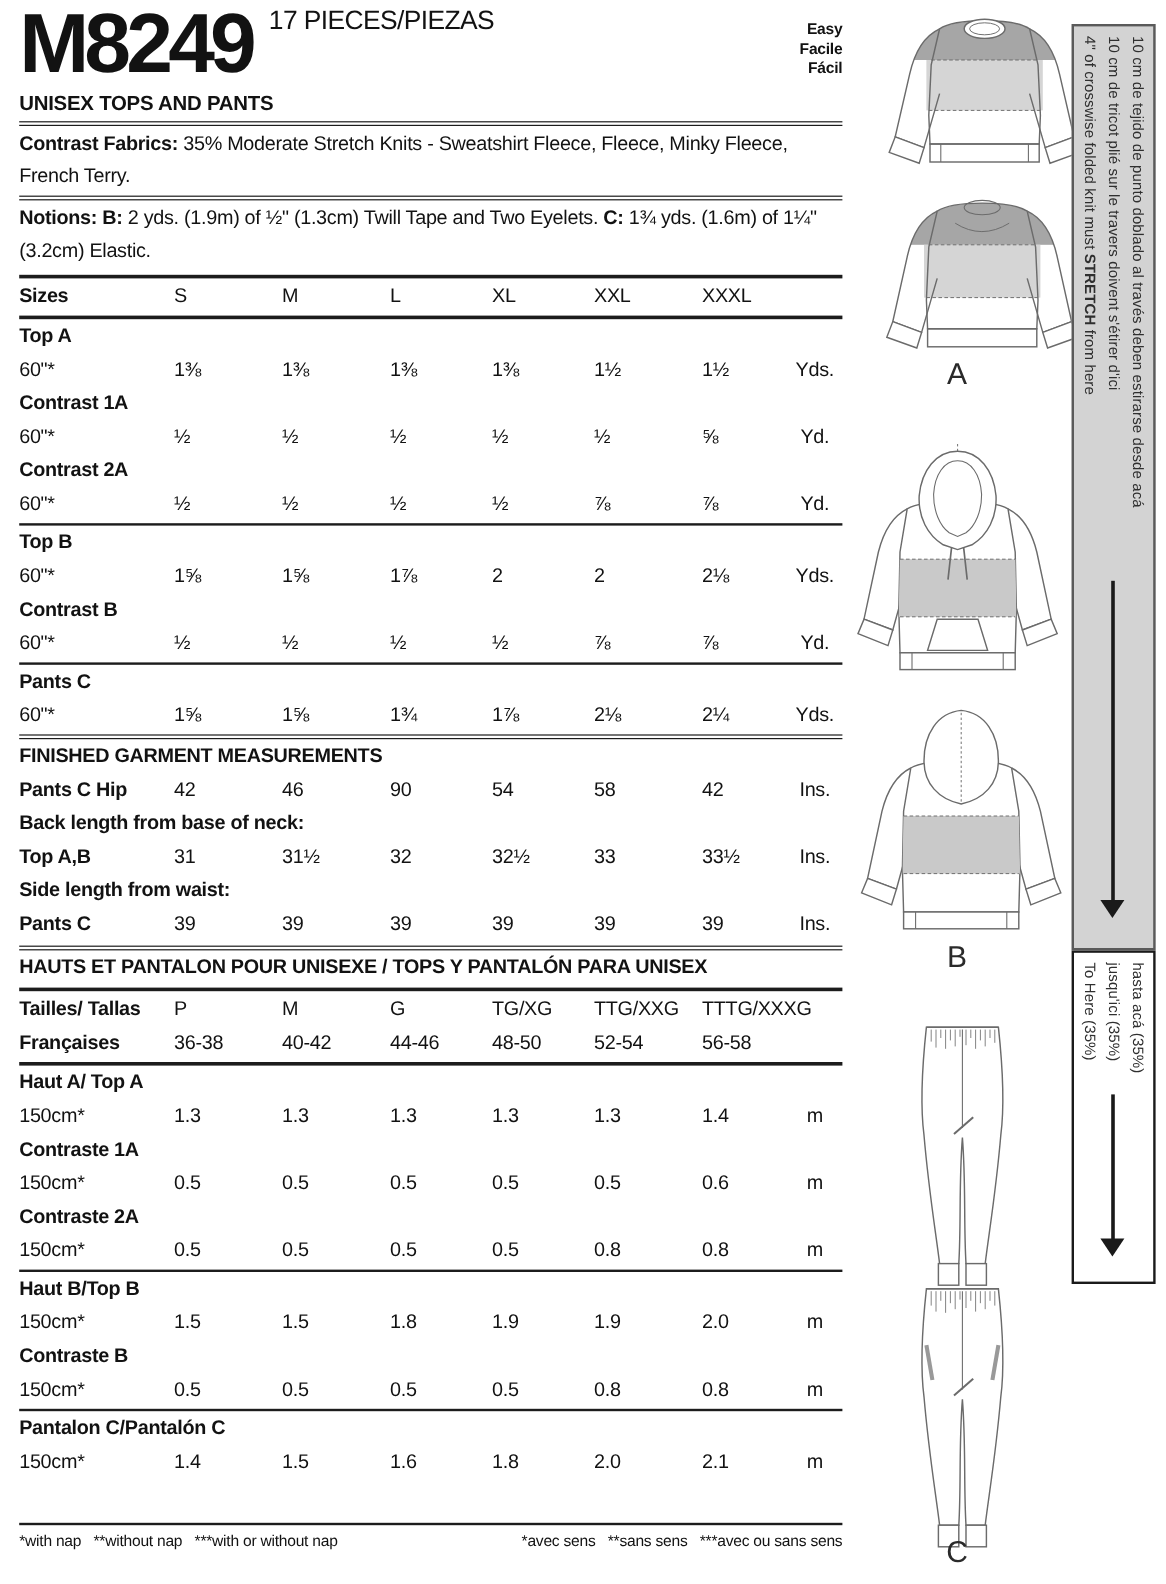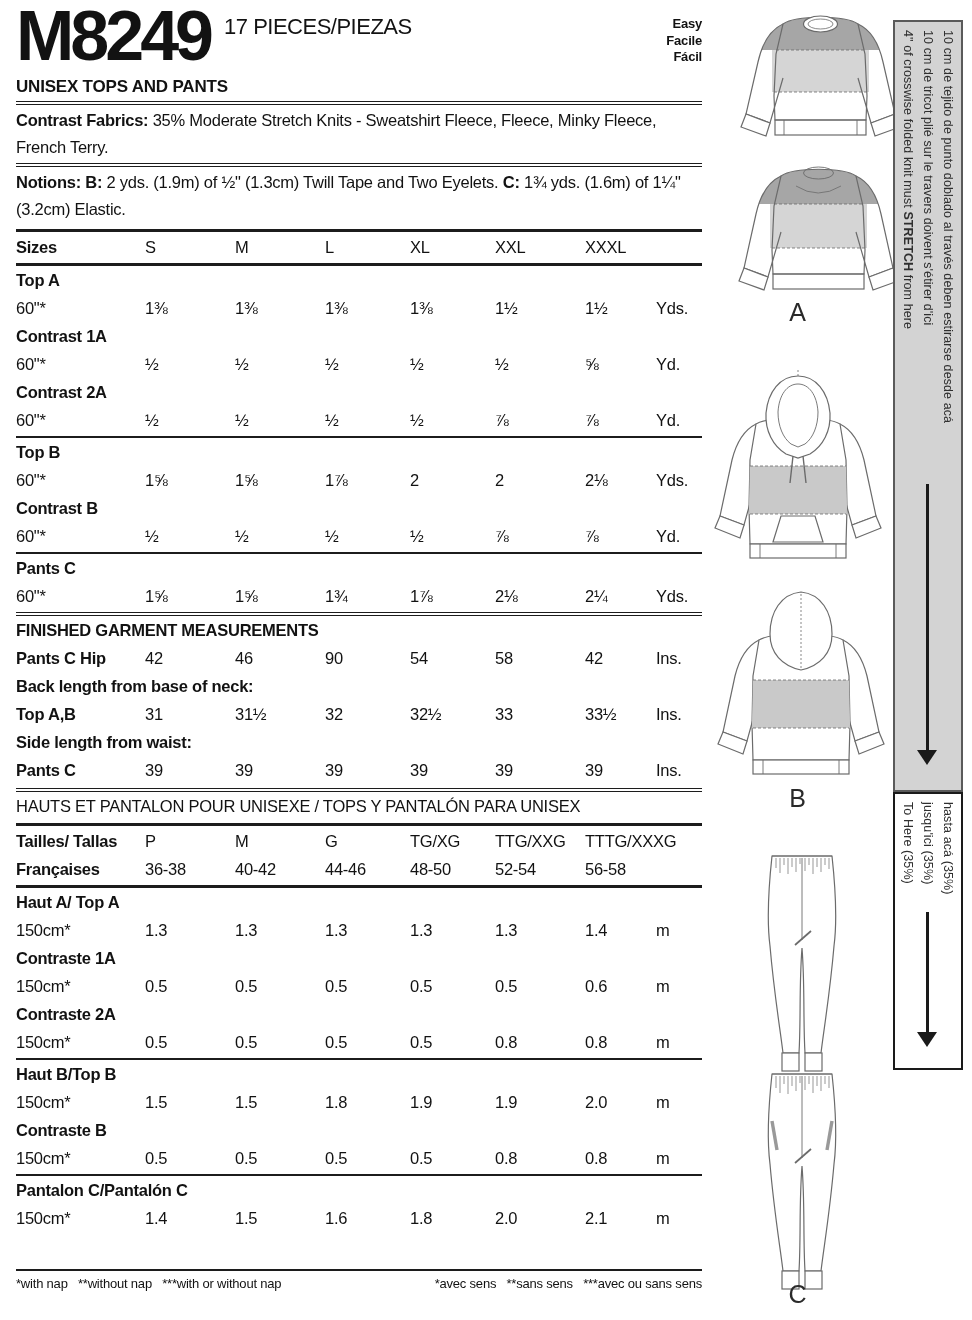--- a/index.html
+++ b/index.html
@@ -3,44 +3,44 @@
 <meta charset="utf-8">
 <style>
   html,body{margin:0;padding:0;}
   body{
     width:972px;height:1320px;position:relative;background:#fff;
     font-family:"Liberation Sans", sans-serif;color:#121212;overflow:hidden;
     -webkit-font-smoothing:antialiased;
   }
   .content{position:absolute;left:16px;top:4px;width:686px;}
   
-  .header-row{display:flex;align-items:center;}
+  .header-row{display:flex;align-items:flex-start;}
   .pattern-num{font-size:70px;font-weight:bold;letter-spacing:-4px;line-height:0.92;}
   .pieces{font-size:22px;letter-spacing:-0.5px;margin-left:14px;margin-bottom:18px;white-space:nowrap;}
   .difficulty{margin-left:auto;align-self:flex-start;text-align:right;font-weight:bold;
     font-size:13px;line-height:1.28;margin-top:12px;letter-spacing:-0.2px;}
   .section-title{font-size:17px;font-weight:bold;margin-top:9px;letter-spacing:-0.2px;line-height:1.2;}
   
   .rule{border:0;margin:3px 0 2px 0;}
   .rule.single{border-top:2px solid #1c1c1c;}
   .rule.thick{border-top:3px solid #1c1c1c;}
   .rule.double{height:2px;border-top:1px solid #1c1c1c;border-bottom:1px solid #1c1c1c;}
   
   .para{font-size:16.5px;line-height:1.62;letter-spacing:-0.25px;margin:2px 0;}
   .para b{letter-spacing:-0.25px;}
   
   .ytable{margin-top:1px;}
   .ytable .rule{margin:1px 0;}
   .trow{height:28px;font-size:16.5px;letter-spacing:-0.25px;}
   .trow.vals{display:grid;grid-template-columns:129px 90px 90px 85px 85px 90px 71px 46px;align-items:center;}
   .trow.sec{display:flex;align-items:center;font-weight:bold;}
   .cell{white-space:nowrap;}
-  .cell.unit{text-align:left;}
+  .cell.unit{text-align:center;}
   .cell.label.b{font-weight:bold;}
-  .lang-heading{height:26px;display:flex;align-items:center;font-weight:normal;
+  .lang-heading{height:26px;display:flex;align-items:center;font-weight:bold;
     font-size:16.5px;letter-spacing:-0.25px;}
   
   .footnotes{margin-top:36px;}
   .fn-row{display:flex;justify-content:space-between;font-size:13px;line-height:1.7;
     white-space:pre;letter-spacing:-0.2px;}
   
   .figures{position:absolute;left:700px;top:0;width:195px;height:1320px;}
   .fig{position:absolute;}
   .fig svg{display:block;}
   .fig-label{position:absolute;left:0;width:100%;text-align:center;font-size:25px;color:#2a2a2a;}

